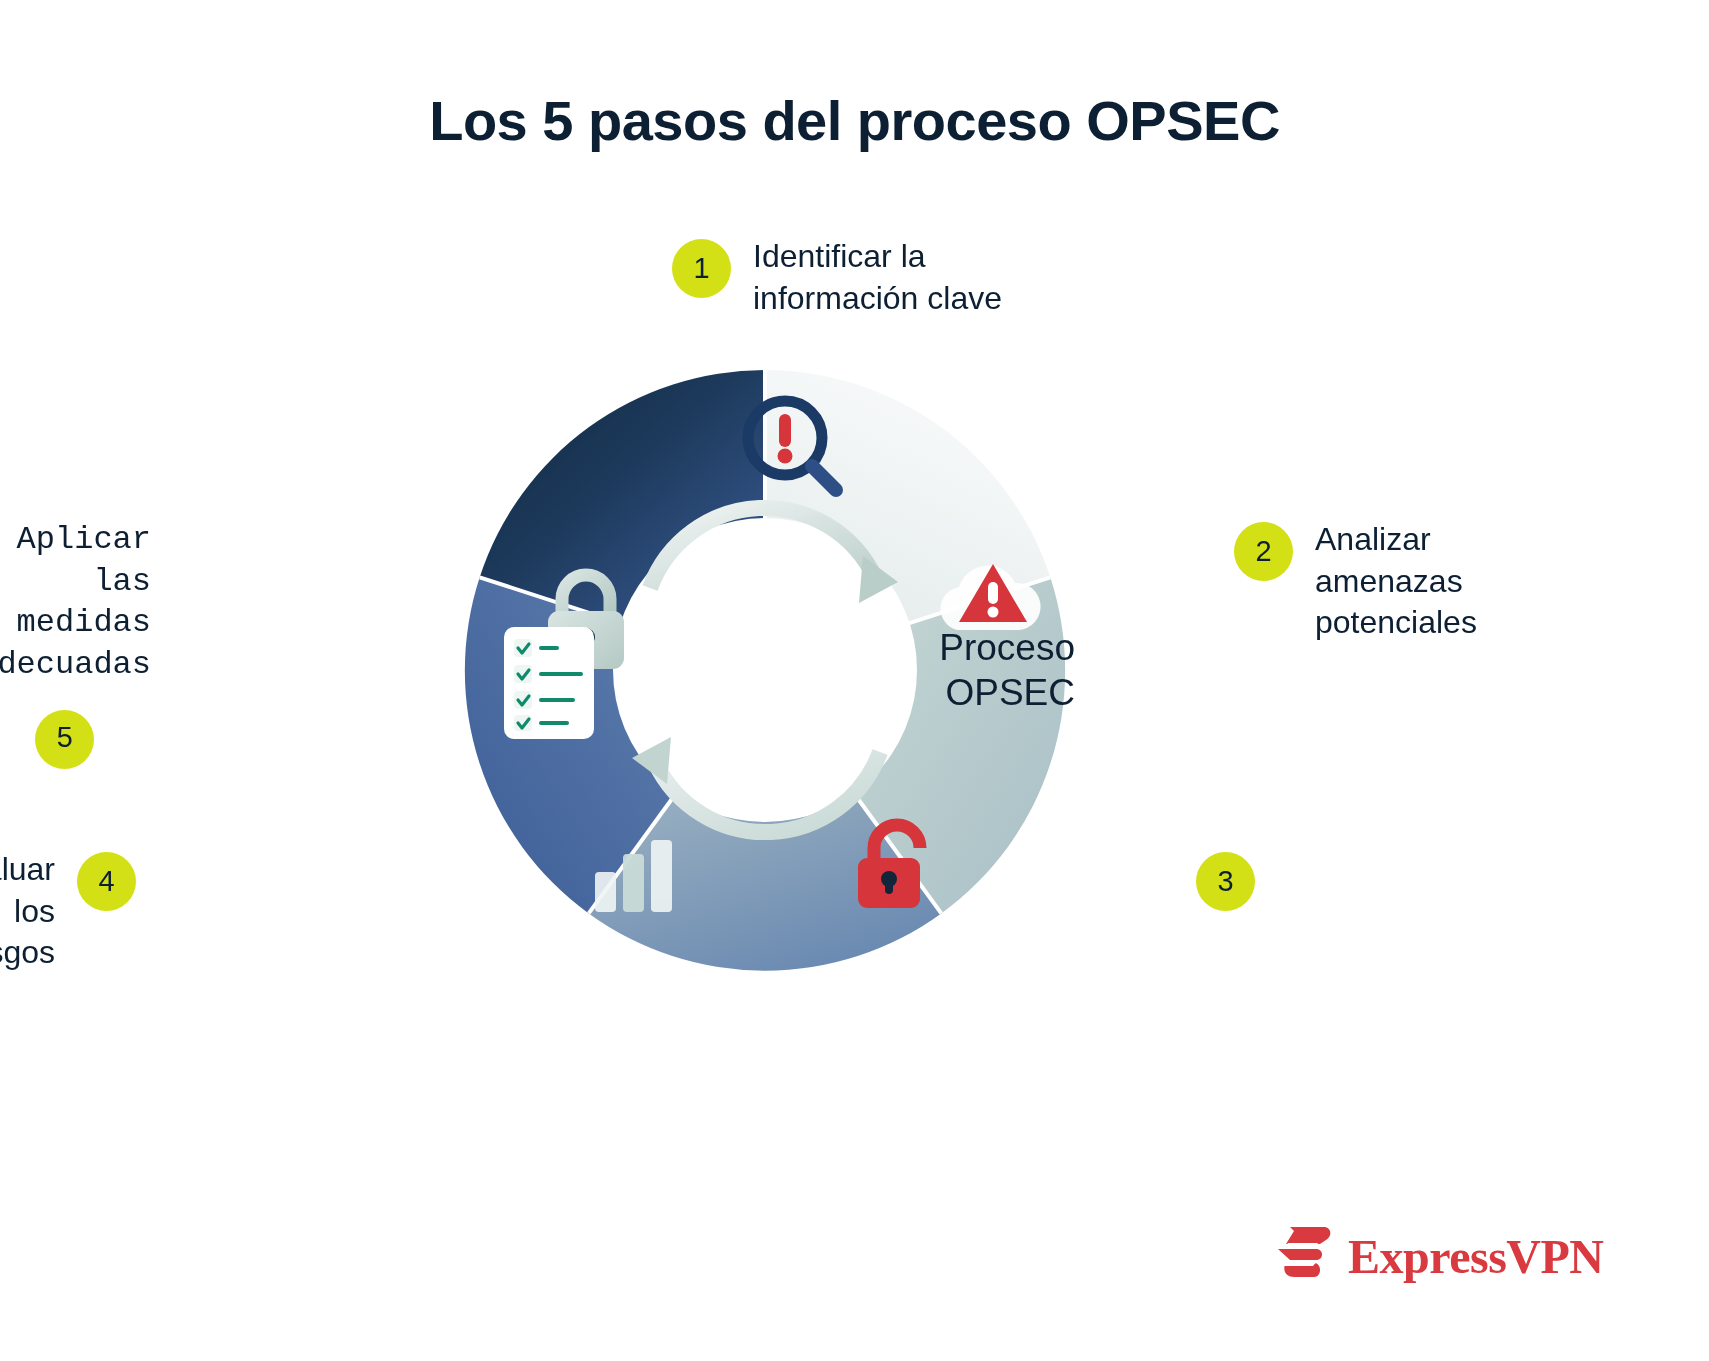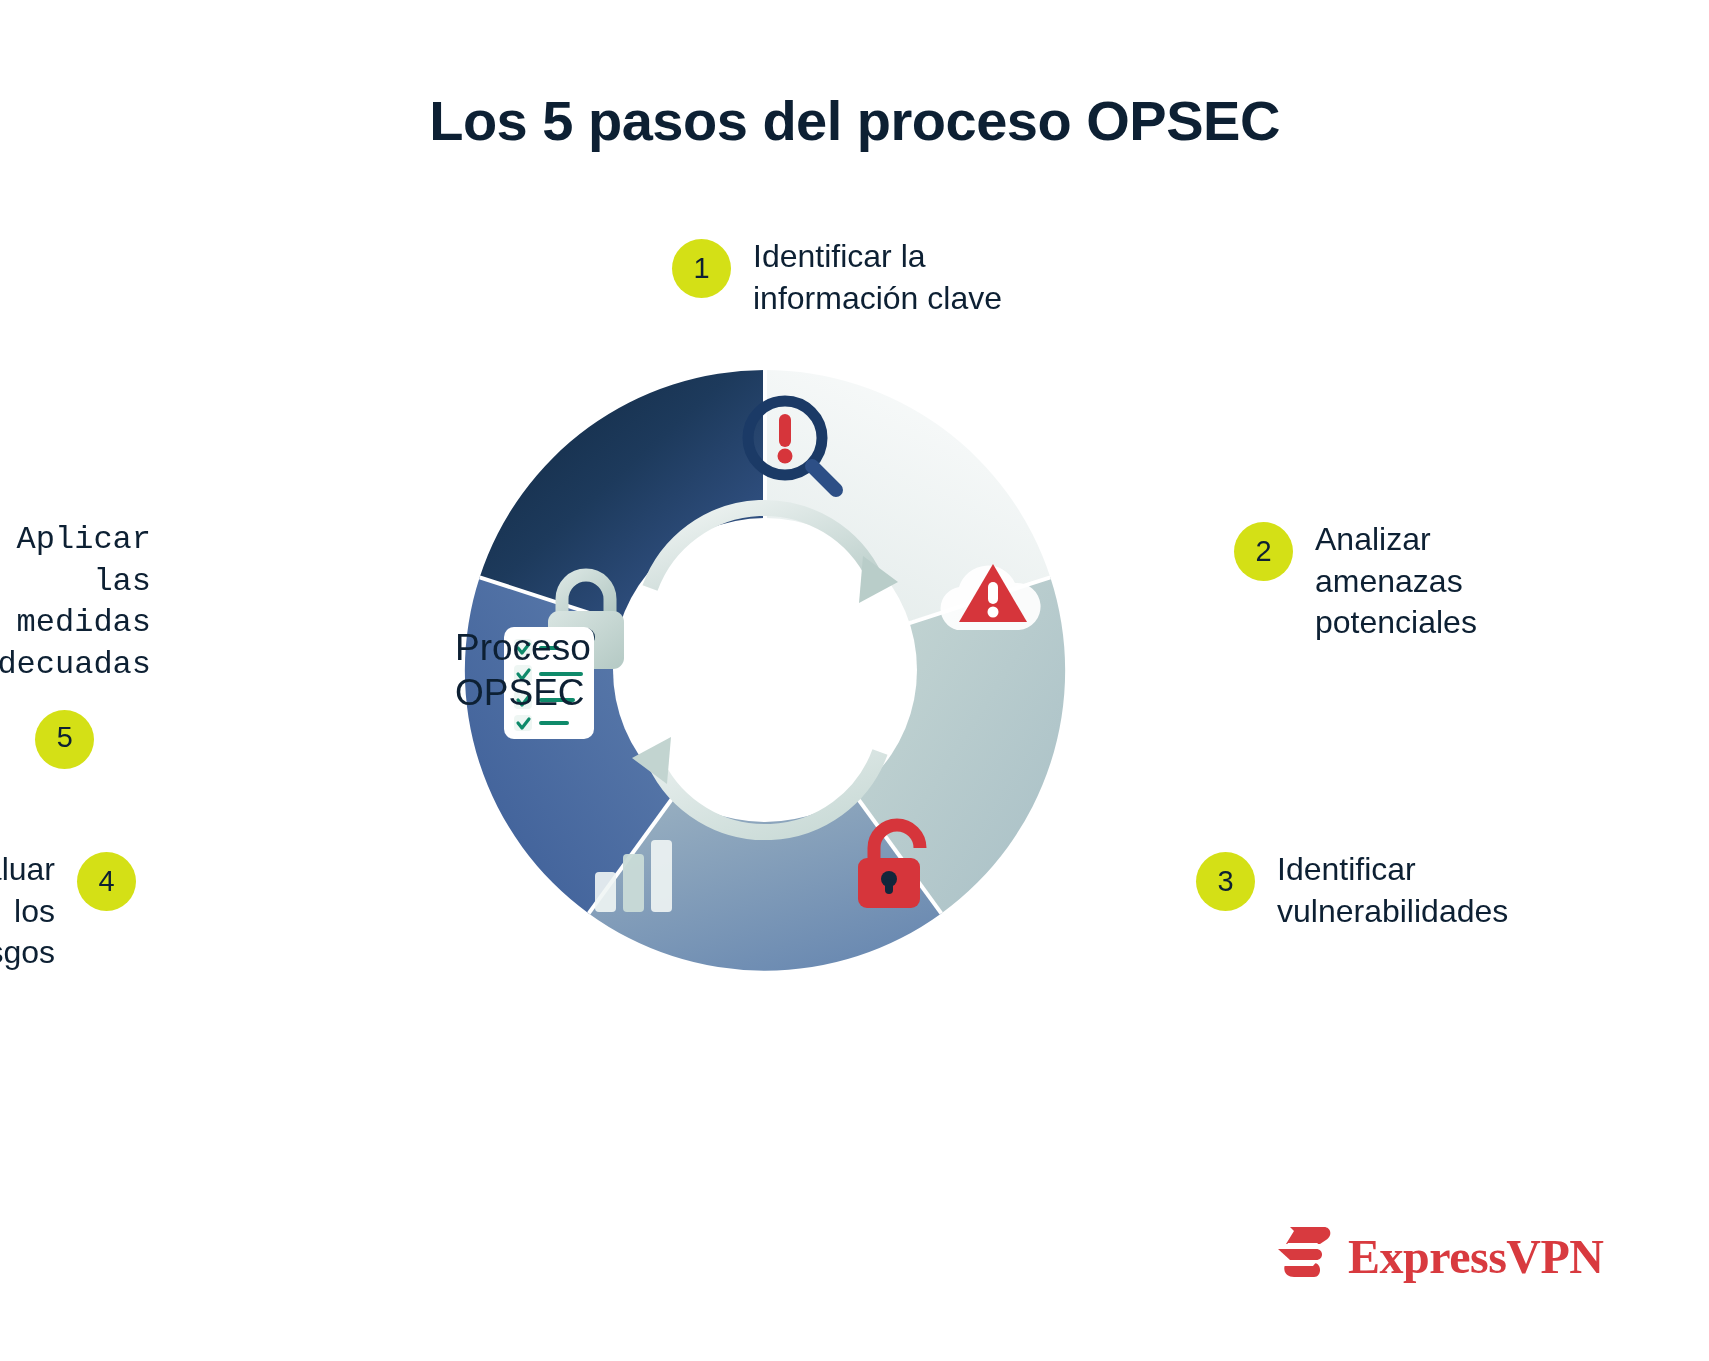--- a/index.html
+++ b/index.html
@@ -41,21 +41,21 @@
   #wheel-svg { display: block; width: 620px; height: 620px; }
 
   #center-label {
     position: absolute;
     left: 455px;
     top: 360px;
     width: 620px;
     height: 620px;
     display: flex;
     flex-direction: column;
-    align-items: flex-start;
+    align-items: flex-end;
     justify-content: center;
     pointer-events: none;
   }
   #center-label .l1, #center-label .l2 {
     font-size: 37px;
     color: #0d2033;
     line-height: 1.22;
     text-align: center;
   }
 
@@ -257,22 +257,20 @@
 
   <div class="step" id="step2">
     <div class="badge">2</div>
     <div class="step-text">Analizar
 amenazas
 potenciales</div>
   </div>
 
   <div class="step" id="step3">
     <div class="badge">3</div>
-    <div class="step-text">Identificar
-vulnerabilidades</div>
   </div>
 
   <div class="step" id="step4">
     <div class="step-text">Evaluar
 los riesgos</div>
     <div class="badge">4</div>
   </div>
 
   <div class="step" id="step5">
     <div class="step-text">Aplicar

